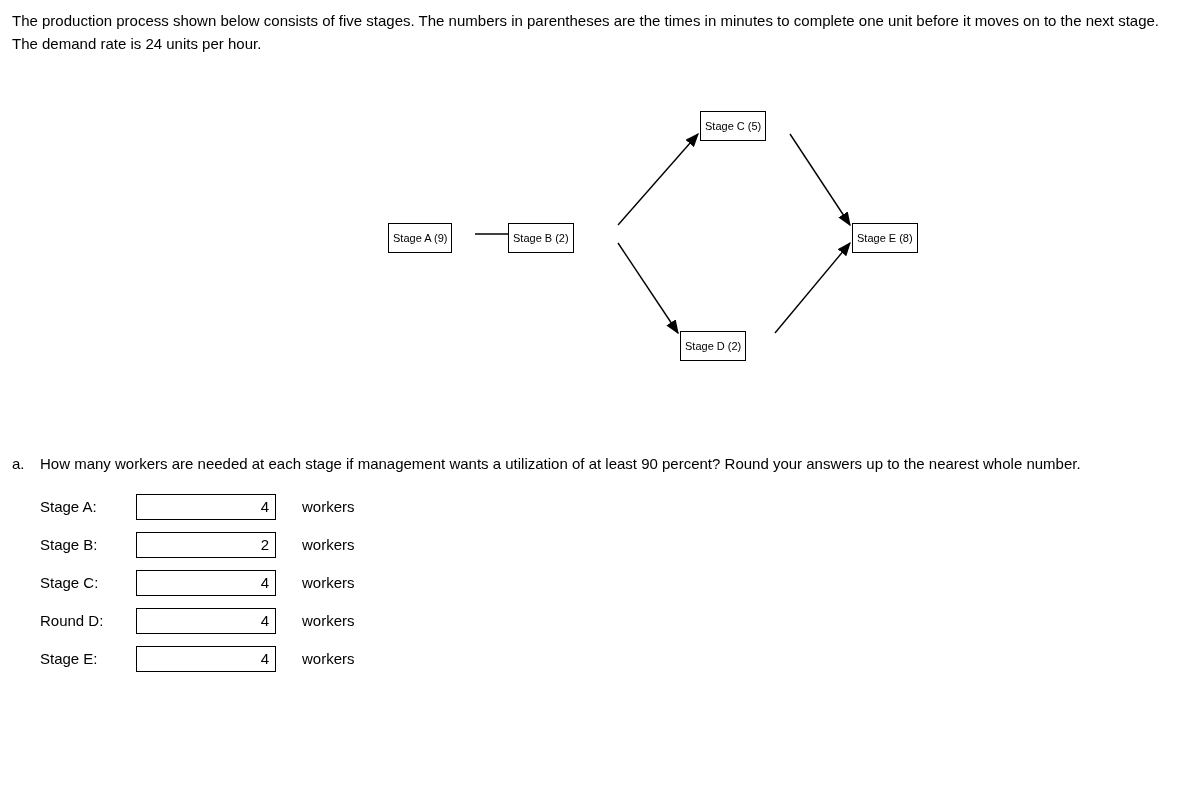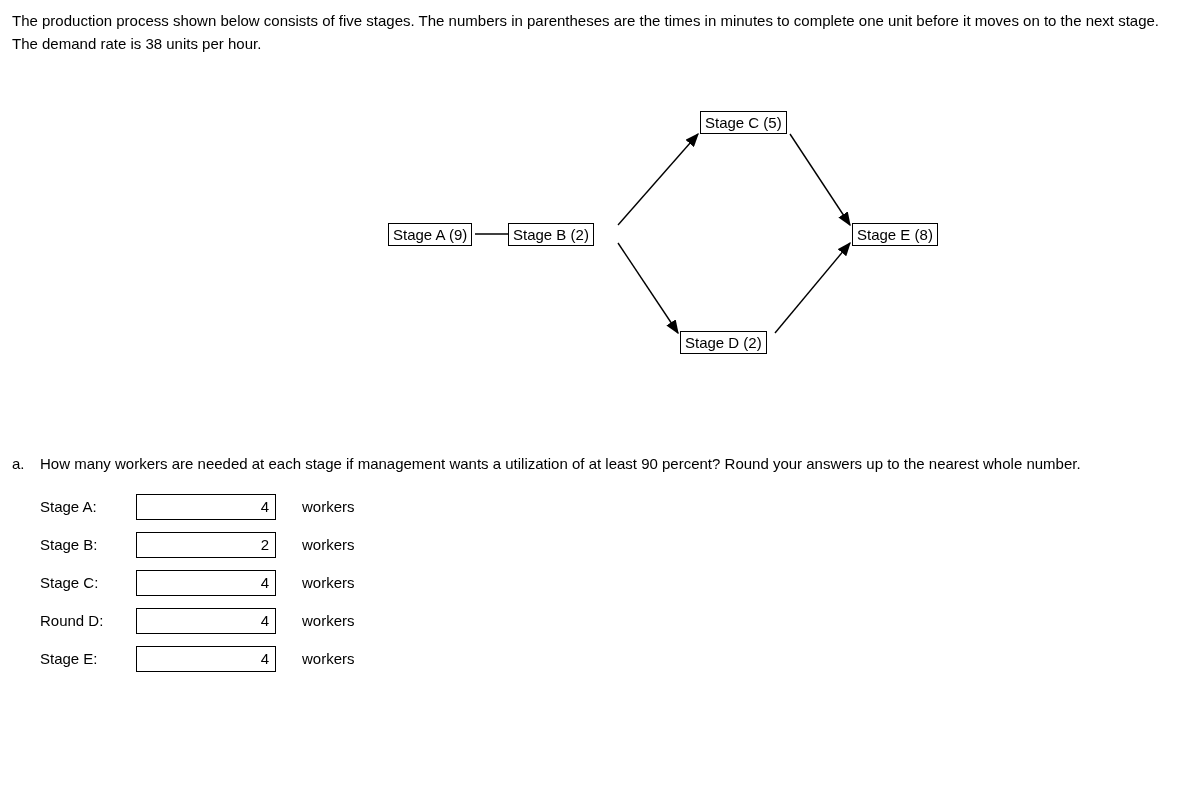--- a/index.html
+++ b/index.html
@@ -11,22 +11,22 @@
     color: #000;
     background: #fff;
     width: 1200px;
   }
   .problem-text { line-height: 1.5; margin-bottom: 48px; }
   .diagram-wrap { position: relative; width: 900px; height: 290px; margin: 0 auto 60px auto; }
   .stage-box {
     position: absolute;
     border: 1px solid #000;
     background: #fff;
-    padding: 2px 4px;
-    font-size: 15px;
+    padding: 8px 4px;
+    font-size: 11px;
     white-space: nowrap;
   }
   svg.arrows { position: absolute; left: 0; top: 0; width: 900px; height: 290px; }
 
   .question-row { display:flex; align-items:flex-start; gap:8px; line-height:1.5; margin-bottom:18px;}
   .question-row .marker { min-width: 20px; }
   .answers { padding-left: 28px; }
   .answer-row { display:flex; align-items:center; gap:26px; margin-bottom:12px; }
   .answer-row .label { min-width: 70px; }
   .answer-row input {
@@ -36,21 +36,21 @@
     text-align: right;
     padding: 2px 6px;
     font-size: 15px;
     font-family: inherit;
   }
   .answer-row .unit { }
 </style>
 </head>
 <body>
 
-<div class="problem-text">The production process shown below consists of five stages. The numbers in parentheses are the times in minutes to complete one unit before it moves on to the next stage. The demand rate is 38 units per hour.</div>
+<div class="problem-text">The production process shown below consists of five stages. The numbers in parentheses are the times in minutes to complete one unit before it moves on to the next stage. The demand rate is 24 units per hour.</div>
 
 <div class="diagram-wrap">
   <svg class="arrows">
     <defs>
       <marker id="arrowhead" markerWidth="10" markerHeight="8" refX="9" refY="4" orient="auto">
         <polygon points="0 0, 10 4, 0 8" fill="#000"></polygon>
       </marker>
     </defs>
     <line x1="325" y1="131" x2="375" y2="131" stroke="#000" stroke-width="1.4" marker-end="url(#arrowhead)"></line>
     <line x1="468" y1="122" x2="548" y2="31" stroke="#000" stroke-width="1.4" marker-end="url(#arrowhead)"></line>

